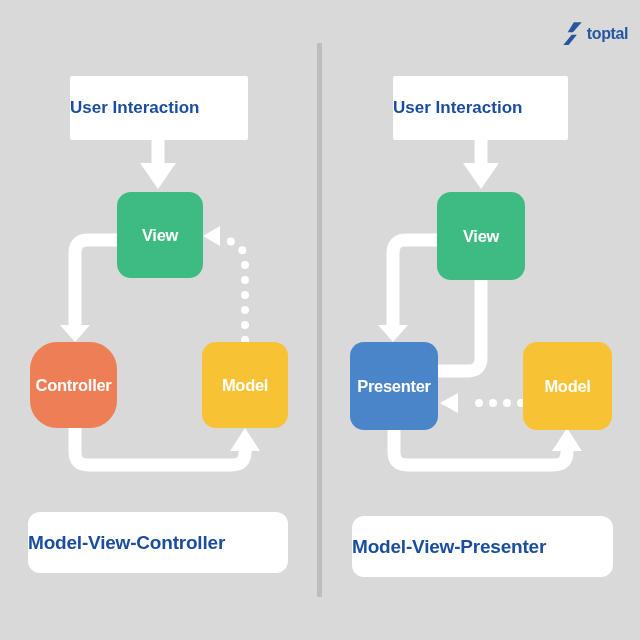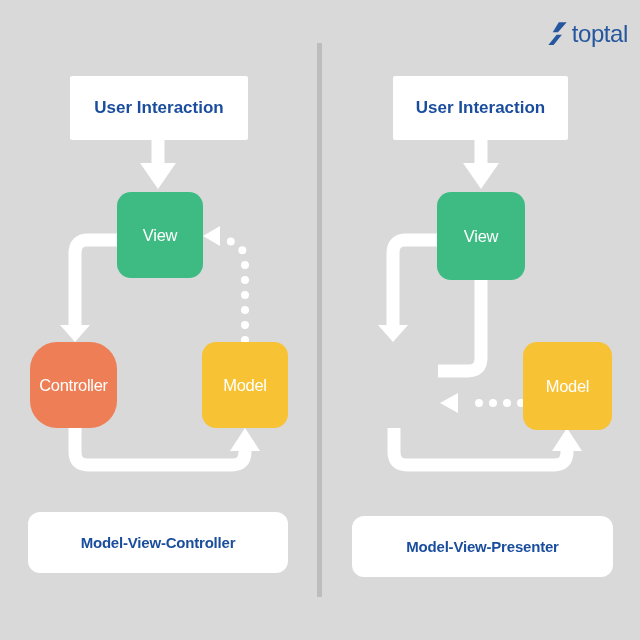--- a/index.html
+++ b/index.html
@@ -14,34 +14,34 @@
   svg.connectors{position:absolute;left:0;top:0;z-index:1;}
   .divider{
     position:absolute;left:317px;top:43px;width:5px;height:554px;
     background:#bdbdbd;z-index:0;
   }
   .logo{
     position:absolute;top:21px;right:12px;z-index:3;
     display:flex;align-items:center;gap:4px;
   }
   .logo .wordmark{
-    color:#26579e;font-size:24px;font-weight:400;letter-spacing:-0.4px;
+    color:#26579e;font-size:16px;font-weight:700;letter-spacing:-0.4px;
     line-height:1;
   }
   .whitebox{
     position:absolute;z-index:2;background:#ffffff;
-    display:flex;align-items:center;justify-content:center;
+    display:flex;align-items:center;justify-content:flex-start;
     color:#1a4d9d;font-weight:bold;
   }
   .ui-box{width:178px;height:64px;font-size:17px;border-radius:2px;}
-  .title-box{height:61px;border-radius:12px;font-size:15px;letter-spacing:-0.2px;}
+  .title-box{height:61px;border-radius:12px;font-size:19px;letter-spacing:-0.2px;}
   .node{
     position:absolute;z-index:2;border-radius:14px;
     display:flex;align-items:center;justify-content:center;
-    color:#ffffff;font-weight:normal;font-size:16.5px;letter-spacing:-0.3px;
+    color:#ffffff;font-weight:bold;font-size:16.5px;letter-spacing:-0.3px;
   }
   
   .pos-ui-left{left:70px;top:76px;}
   .pos-view-left{left:117px;top:192px;width:86px;height:86px;}
   .pos-controller{left:30px;top:342px;width:87px;height:86px;border-radius:27px;}
   .pos-model-left{left:202px;top:342px;width:86px;height:86px;}
   .pos-title-left{left:28px;top:512px;width:260px;}
   
   .pos-ui-right{left:393px;top:76px;width:175px;}
   .pos-view-right{left:437px;top:192px;width:88px;height:88px;}
@@ -122,20 +122,23 @@
   <div class="whitebox title-box pos-title-left">
     <span>Model-View-Controller</span>
   </div>
 
   <div class="whitebox ui-box pos-ui-right">
     <span>User Interaction</span>
   </div>
   <div class="node pos-view-right" style="background-color: rgb(61, 187, 131);">
     <span>View</span>
   </div>
+  <div class="node pos-presenter" style="background-color: rgb(74, 133, 202);">
+    <span>Presenter</span>
+  </div>
   <div class="node pos-model-right" style="background-color: rgb(248, 194, 53);">
     <span>Model</span>
   </div>
   <div class="whitebox title-box pos-title-right">
     <span>Model-View-Presenter</span>
   </div>
 
 </div>
 
 </body></html>

